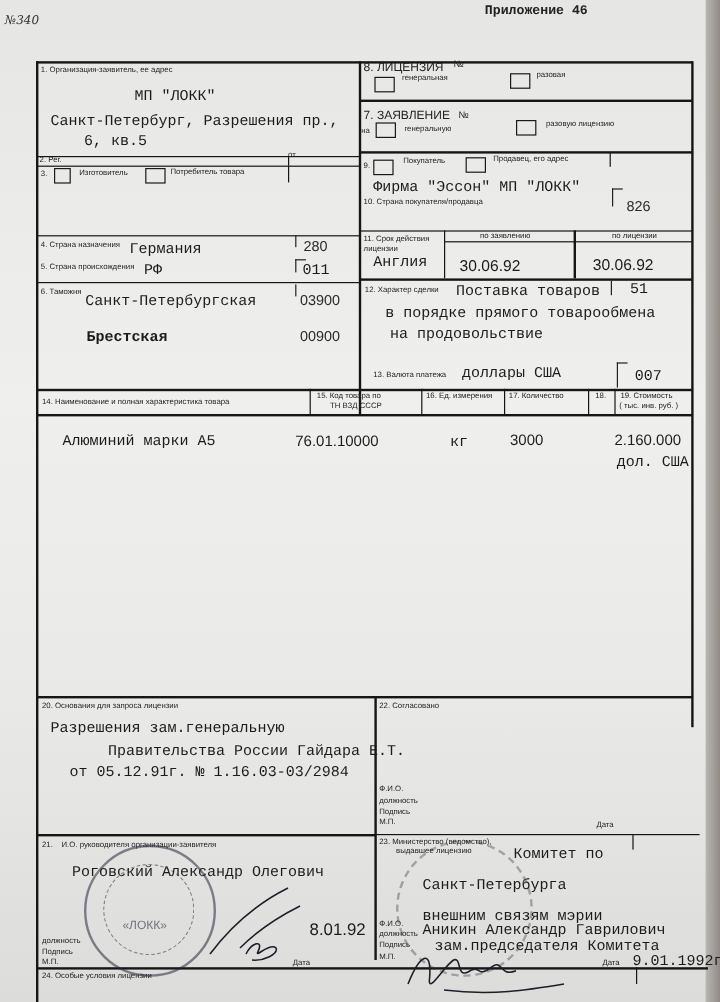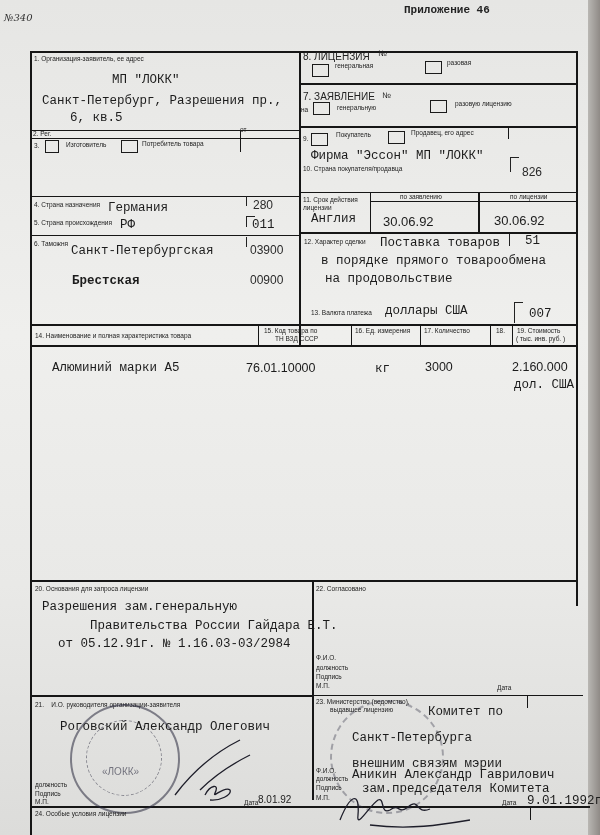--- a/index.html
+++ b/index.html
@@ -174,21 +174,21 @@
   <div class="abs" style="left:30px;top:60px;font-family:'Liberation Sans',sans-serif;font-size:10px;color:rgba(40,40,60,0.6);">«ЛОКК»</div>
 </div>
 <div class="tw" style="left:60px;top:720px;">Роговский Александр Олегович</div>
 <svg style="left:170px;top:735px;" width="90" height="70" viewBox="0 0 90 70">
   <path d="M5,60 C20,40 40,20 70,5 M30,55 C45,40 60,30 80,20 M35,60 C40,50 50,48 45,58 C42,64 55,50 60,55 C62,60 50,66 40,65" stroke="#1e1e2a" stroke-width="1.3" fill="none"></path>
 </svg>
 <div class="lbl" style="left:35px;top:781px;">должность</div>
 <div class="lbl" style="left:35px;top:790px;">Подпись</div>
 <div class="lbl" style="left:35px;top:798px;">М.П.</div>
 <div class="lbl" style="left:244px;top:799px;">Дата</div>
-<div class="tw" style="left:258px;top:793px;font-family:'Liberation Sans',sans-serif;font-size:10px;">8.01.92</div>
+<div class="tw" style="left:258px;top:767px;font-family:'Liberation Sans',sans-serif;font-size:14px;">8.01.92</div>
 
 <div class="lbl" style="left:316px;top:698px;">23. Министерство (ведомство),</div>
 <div class="lbl" style="left:330px;top:706px;">выдавшее лицензию</div>
 <div class="stamp" style="left:330px;top:700px;width:110px;height:110px;border-style:dashed;border-color:rgba(40,40,60,0.35);"></div>
 <div class="tw" style="left:428px;top:705px;">Комитет по</div>
 <div class="tw" style="left:352px;top:718px;margin-top:39px;">внешним связям мэрии</div>
 <div class="tw" style="left:352px;top:731px;">Санкт-Петербурга</div>
 <div class="lbl" style="left:316px;top:767px;">Ф.И.О.</div>
 <div class="lbl" style="left:316px;top:775px;">должность</div>
 <div class="lbl" style="left:316px;top:784px;">Подпись</div>

